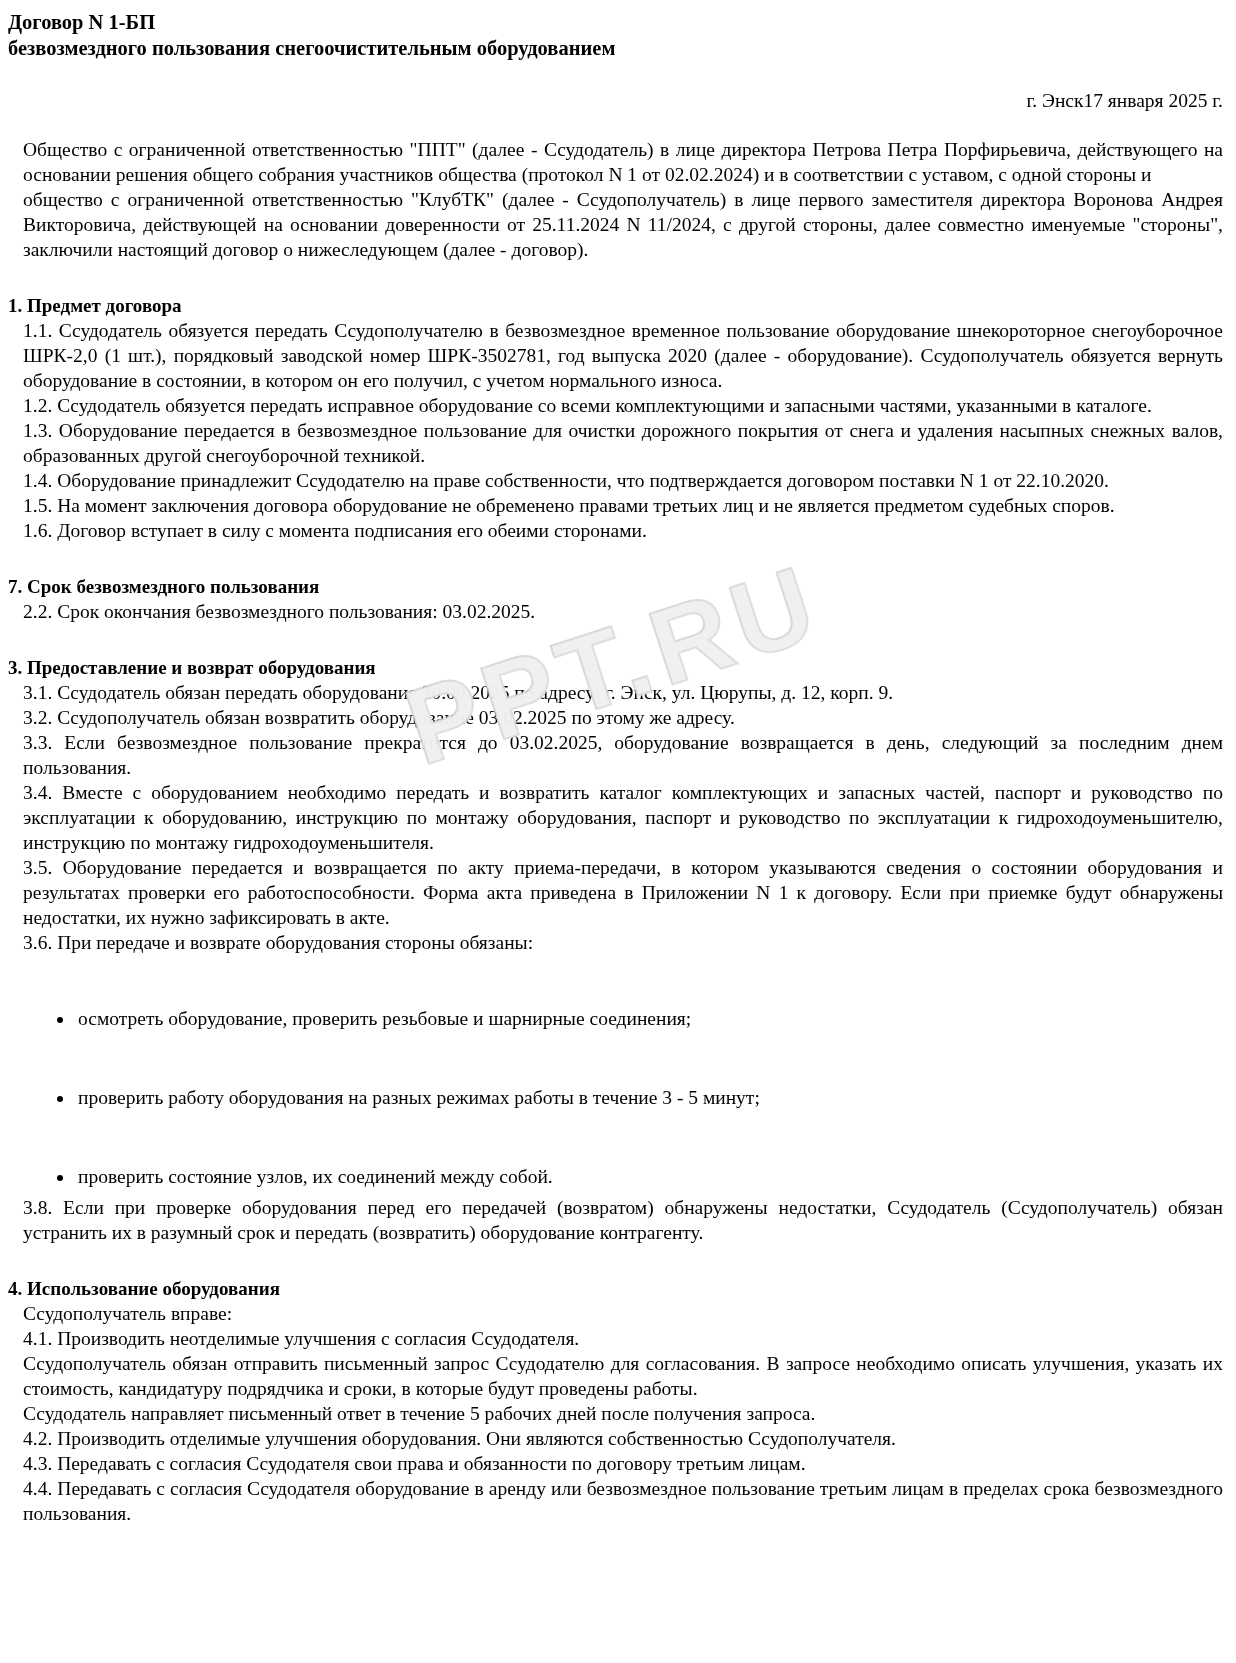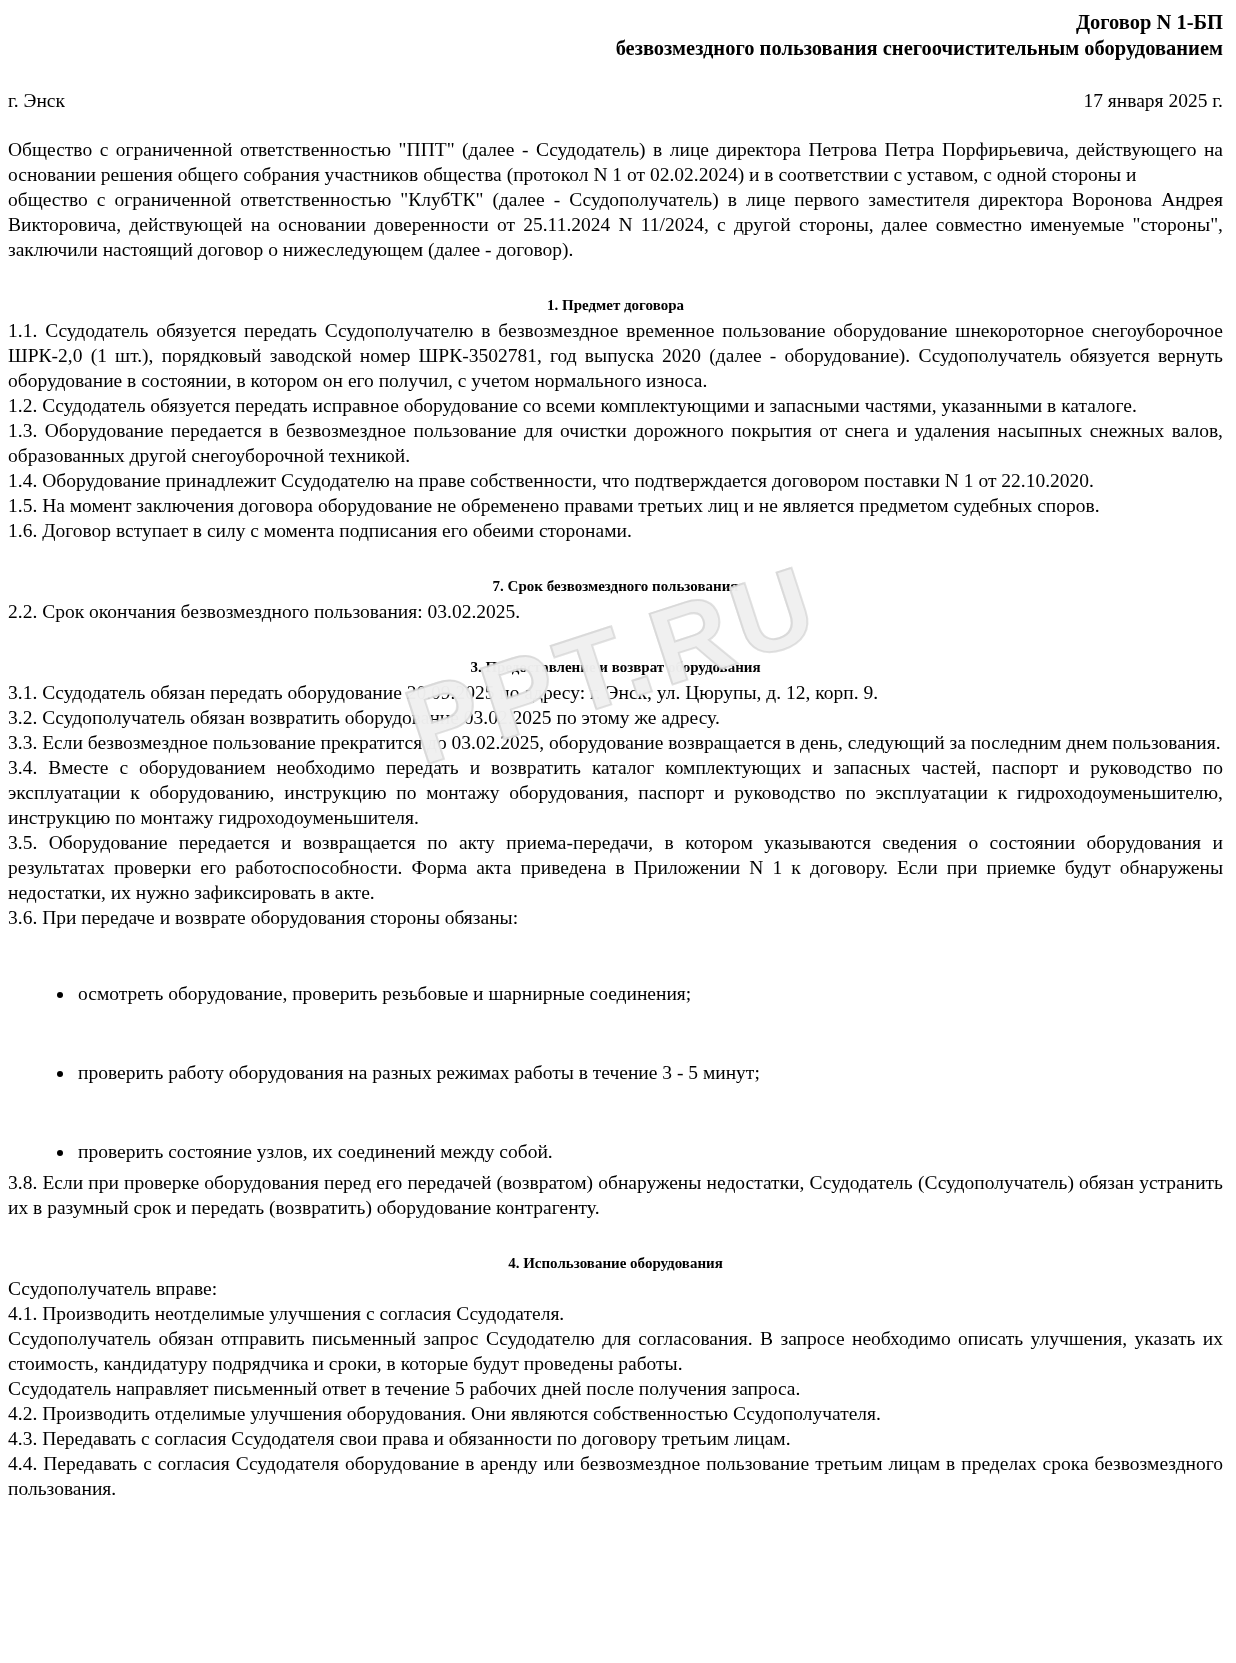--- a/index.html
+++ b/index.html
@@ -12,41 +12,43 @@
     font-size: 19.5px;
     position: relative;
     overflow: hidden;
   }
   .page {
     position: relative;
     padding: 9px 13px 24px 8px;
     width: 1236px;
   }
   .title {
-    text-align: right;
+    text-align: left;
     font-weight: bold;
     font-size: 20.5px;
     line-height: 26px;
   }
   .meta-row {
     display: flex;
-    justify-content: space-between;
+    justify-content: flex-end;
     align-items: baseline;
     margin-top: 27px;
     line-height: 25px;
+    margin-left: 48px;
   }
   .preamble { margin-top: 24px; }
   .para {
     text-align: justify;
     line-height: 25px;
+    margin-left: 15px;
   }
   .sec-heading {
-    text-align: center;
+    text-align: left;
     font-weight: bold;
-    font-size: 15px;
+    font-size: 19px;
     line-height: 25px;
     margin-top: 31px;
   }
   ul.bullets {
     margin: 3px 0 3px 0;
     padding-left: 67px;
   }
   ul.bullets li {
     line-height: 25px;
     padding: 3px 0 3px 3px;

